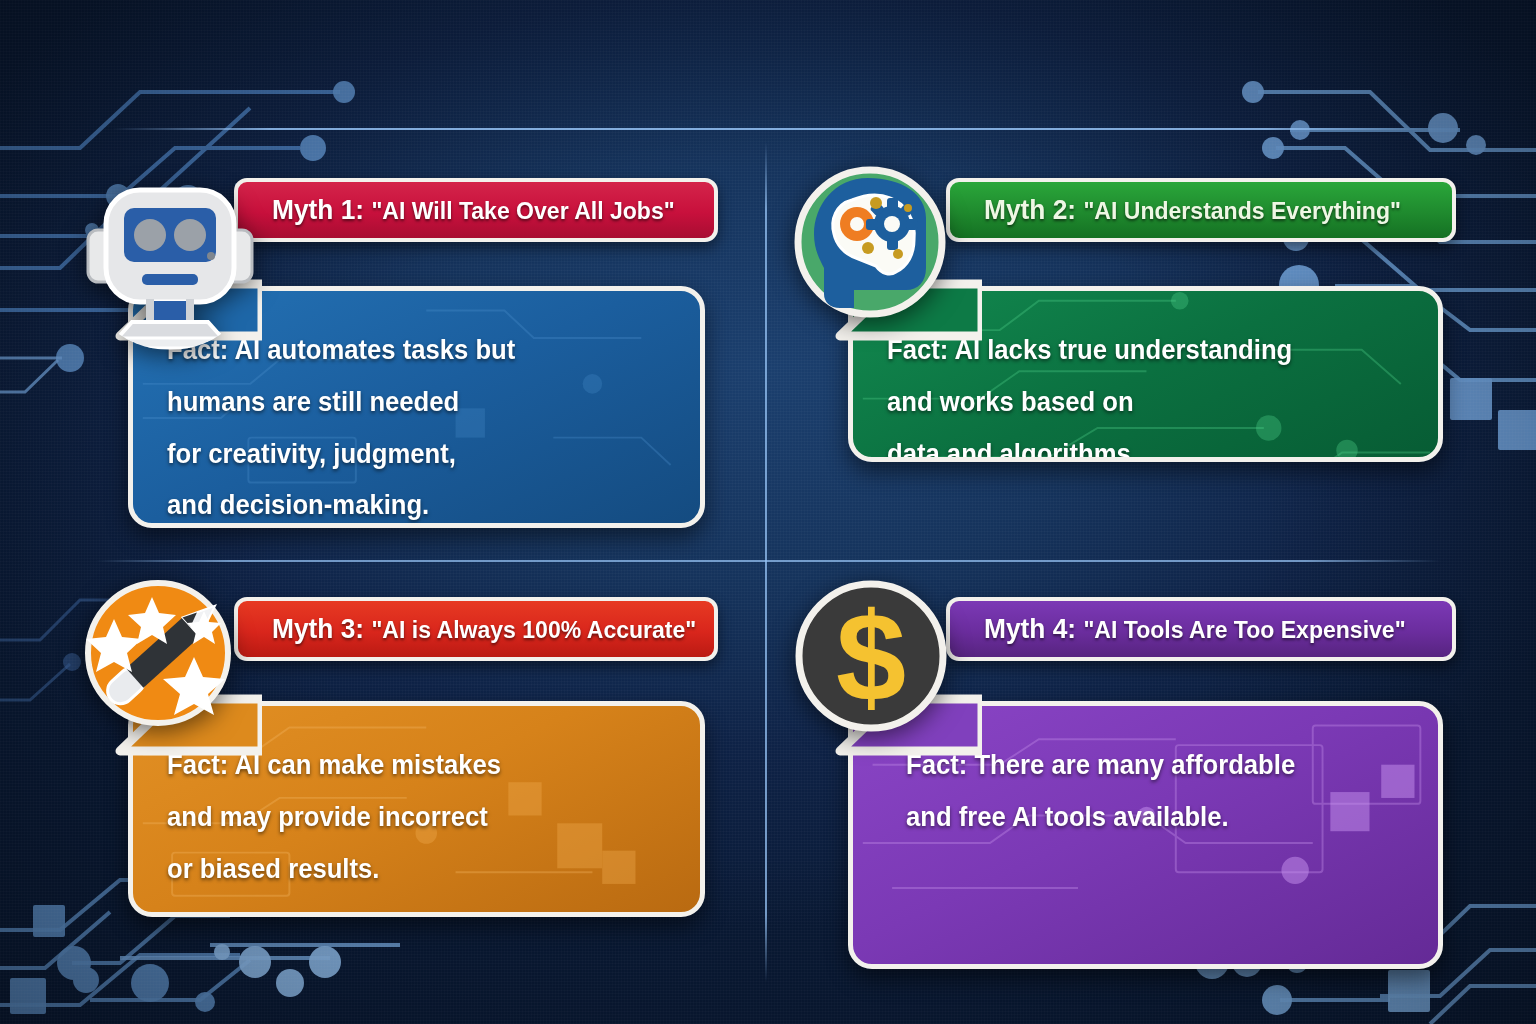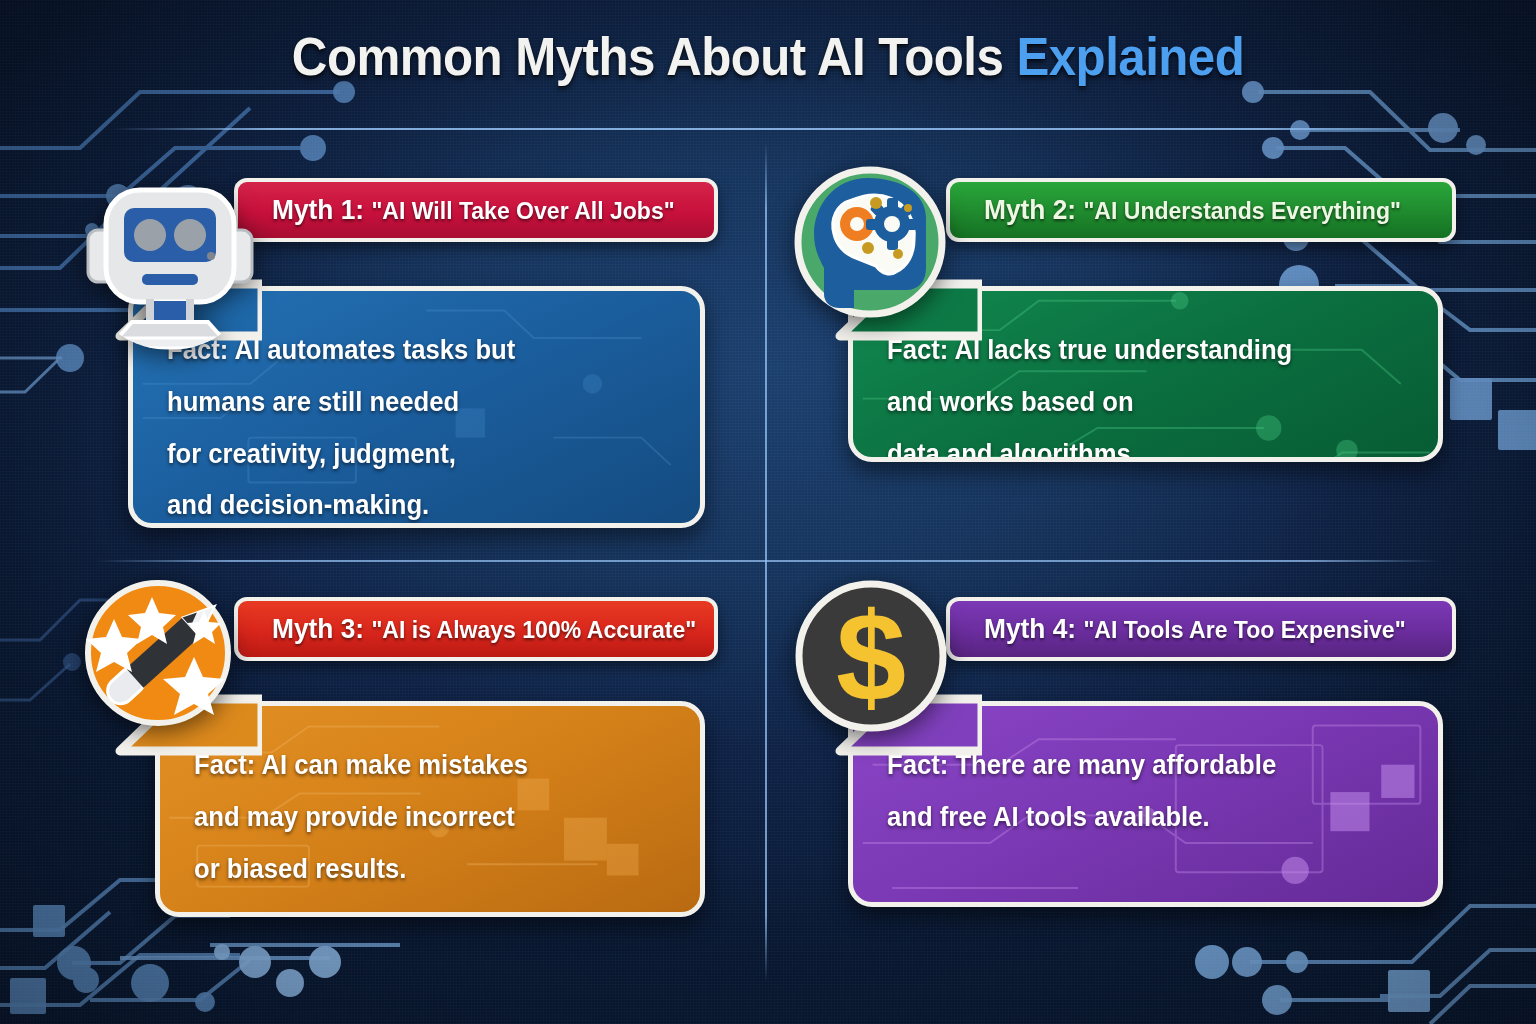--- a/index.html
+++ b/index.html
@@ -254,25 +254,20 @@
       <path d="M-10 700 L 30 700 L 70 664"></path>
     </g>
     <g fill="#3f6aa8" opacity=".55">
       <circle cx="125" cy="600" r="9"></circle>
       <circle cx="72" cy="662" r="9"></circle>
     </g>
   </svg>
 
   <div id="noise"></div>
 
-  <div id="title-wrap">
-    <span id="title">
-      <span>Common Myths About AI Tools </span><span class="hl">Explained</span>
-    </span>
-  </div>
   <div id="title-rule"></div>
 
   <div id="v-divider"></div>
   <div id="h-divider"></div>
 
   <div class="card" style="left:128px; top:178px; width:590px; height:350px;">
 
     <div class="body-card" style="top:108px; height:242px; background:linear-gradient(155deg,#2472b5 0%,#1b5e9e 48%,#144b80 100%);">
       <svg class="tex-grid" viewBox="0 0 580 242" preserveAspectRatio="none">
         <g stroke="#4f93cf" stroke-width="2" fill="none" opacity=".30">
@@ -388,21 +383,21 @@
 
       <circle cx="86" cy="41" r="6" fill="#c79b21"></circle>
       <circle cx="78" cy="86" r="6" fill="#c79b21"></circle>
       <circle cx="108" cy="92" r="5" fill="#c79b21"></circle>
       <circle cx="118" cy="46" r="4" fill="#c79b21"></circle>
     </svg>
   </div>
 
   <div class="card" style="left:128px; top:597px; width:590px; height:320px;">
 
-    <div class="body-card" style="top:104px; height:216px; background:linear-gradient(155deg,#e29024 0%,#d6821a 45%,#b96a11 100%);margin-left:27px;">
+    <div class="body-card" style="top:104px; height:216px; background:linear-gradient(155deg,#e29024 0%,#d6821a 45%,#b96a11 100%);">
       <svg class="tex-grid" viewBox="0 0 580 216" preserveAspectRatio="none">
         <g stroke="#f3b763" stroke-width="2" fill="none" opacity=".34">
           <path d="M10 50 L 120 50 L 160 22 L 300 22"></path>
           <path d="M10 120 L 110 120 L 150 94 L 280 94"></path>
           <rect x="40" y="150" width="120" height="44" rx="3"></rect>
           <path d="M330 170 L 470 170"></path>
         </g>
         <g fill="#f0ab4e" opacity=".38">
           <rect x="384" y="78" width="34" height="34"></rect>
           <rect x="434" y="120" width="46" height="46"></rect>
@@ -439,21 +434,21 @@
 
       <path d="M86 22 l7 16 17 2 -13 12 4 17 -15 -9 -15 9 4 -17 -13 -12 17 -2 z" fill="#ffffff"></path>
       <path d="M48 44 l8 18 20 2 -15 14 5 19 -18 -10 -18 10 5 -19 -15 -14 20 -2 z" fill="#ffffff"></path>
       <path d="M138 36 l5 11 12 1 -9 9 3 12 -11 -7 -11 7 3 -12 -9 -9 12 -1 z" fill="#ffffff"></path>
       <path d="M128 82 l9 20 22 2 -17 15 6 21 -20 -11 -20 11 6 -21 -17 -15 22 -2 z" fill="#ffffff"></path>
     </svg>
   </div>
 
   <div class="card" style="left:848px; top:597px; width:608px; height:320px;">
 
-    <div class="body-card" style="top:104px; height:206px; background:linear-gradient(155deg,#8a45c6 0%,#7b39b5 45%,#642a96 100%);">
+    <div class="body-card" style="top:104px; height:268px; background:linear-gradient(155deg,#8a45c6 0%,#7b39b5 45%,#642a96 100%);padding-left:19px;">
       <svg class="tex-grid" viewBox="0 0 598 216" preserveAspectRatio="none">
         <g stroke="#c08ae6" stroke-width="2" fill="none" opacity=".40">
           <path d="M10 140 L 140 140 L 180 112 L 300 112 L 340 140 L 470 140"></path>
           <path d="M20 60 L 150 60 L 190 34 L 330 34"></path>
           <rect x="330" y="40" width="150" height="130" rx="3"></rect>
           <rect x="470" y="20" width="110" height="80" rx="3"></rect>
           <path d="M40 186 L 230 186"></path>
         </g>
         <g fill="#c792ef" opacity=".5">
           <rect x="488" y="88" width="40" height="40"></rect>

